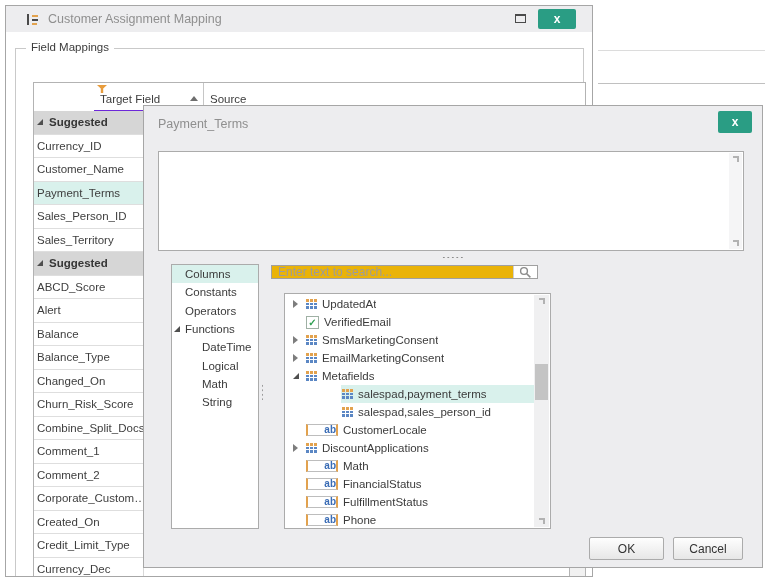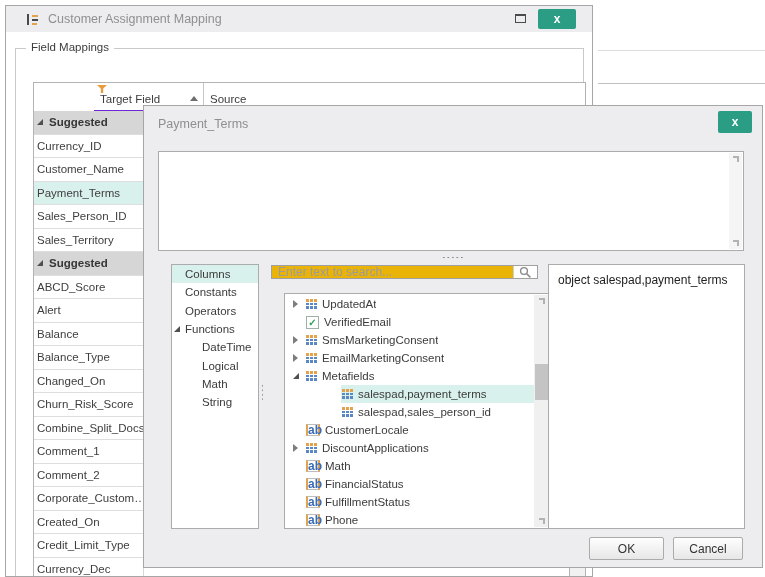--- a/index.html
+++ b/index.html
@@ -113,23 +113,23 @@
   .tree-row .hl { flex:1; height:100%; display:flex; align-items:center; overflow:hidden; }
   .tree-row .hl.sel { background:#d9f1ec; }
   .tree-row .lbl { font-size:11.5px; color:#3b3b3b; white-space:nowrap; overflow:hidden; }
   .ticon { flex:0 0 auto; margin:0 5px 0 1px; }
   .ticon.grid { display:inline-grid; grid-template-columns:repeat(3,3px); grid-auto-rows:2.6px; gap:1px; }
   .ticon.grid i { display:block; }
   .ticon.grid i.or { background:#e2a24e; }
   .ticon.grid i.bl { background:#5b87c4; }
   .ticon.chk { width:13px; height:13px; border:1px solid #9fb0a4; background:#fff; color:#2fa052; font-size:10px;
                line-height:11px; text-align:center; font-weight:bold; }
-  .ticon.ab { width:14px; height:12px; background:#fff; border-top:1px solid #bdbdbd; border-bottom:1px solid #bdbdbd;
+  .ticon.ab { width:32px; height:12px; background:#fff; border-top:1px solid #bdbdbd; border-bottom:1px solid #bdbdbd;
               border-left:2px solid #e2a24e; border-right:2px solid #e2a24e; color:#3a6cb5; font-weight:bold;
-              font-size:12px; line-height:10px; text-align:left; }
+              font-size:10px; line-height:10px; text-align:right; }
   
   #tree-box .vscroll { width:15px; background:#f0f0f1; }
   #tree-thumb { position:absolute; left:1px; right:1px; top:69px; height:36px; background:#c4c4c4; }
 
   
   #preview-panel { position:absolute; left:404px; top:158px; width:197px; height:265px; background:#fff; border:1px solid #ababab; }
   #preview-text { position:absolute; top:8px; left:9px; right:6px; font-size:12px; color:#222; }
 
   
   .dlg-btn { position:absolute; top:431px; height:23px; background:linear-gradient(#fefefe,#e7e7e7);
@@ -533,21 +533,18 @@
             </span>
           </div>
         </div>
       <div class="vscroll">
         <span class="chev up light a-up"></span>
         <div id="tree-thumb"></div>
         <span class="chev down light a-down"></span>
       </div>
     </div>
 
-    <div id="preview-panel">
-      <div id="preview-text">object salespad,payment_terms</div>
-    </div>
 
     <button class="dlg-btn" id="btn-ok">OK</button>
     <button class="dlg-btn" id="btn-cancel">Cancel</button>
   </section>
 
 </div>
 
 </body></html>

